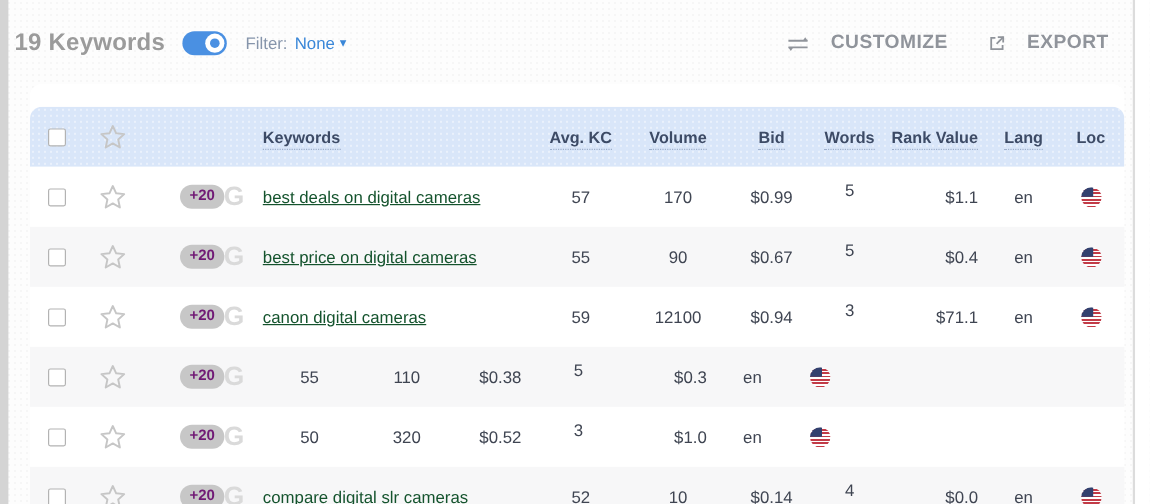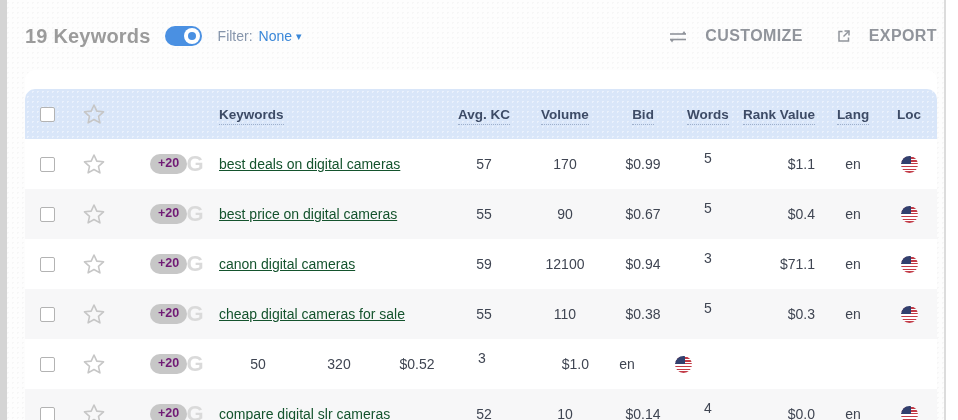--- a/index.html
+++ b/index.html
@@ -10,21 +10,21 @@
     background-image: radial-gradient(rgba(0,0,0,0.028) 1px, transparent 1px);
     background-size: 5px 5px;
     position:relative;
     color:#3f4552;
   }
   .left-strip { position:absolute; left:0; top:0; width:7px; height:420px; background:#d4d4d4; }
   .right-line { position:absolute; left:944px; top:0; width:2px; height:420px; background:#dcdcdc; }
   .right-gap  { position:absolute; left:946px; top:0; width:12px; height:420px; background:#ffffff; }
 
   
-  .topbar { position:absolute; left:25px; top:18px; width:912px; height:36px; display:flex; align-items:center; }
+  .topbar { position:absolute; left:12px; top:18px; width:912px; height:36px; display:flex; align-items:center; }
   .page-title { font-size:20px; font-weight:bold; color:#9b9b9b; letter-spacing:0.2px; }
   .toggle { width:37px; height:20px; border-radius:10px; background:#4a90e2; position:relative; margin-left:14px; cursor:pointer; flex:none; }
   .toggle .knob { position:absolute; right:2px; top:2px; width:16px; height:16px; border-radius:50%; background:#ffffff; }
   .toggle .knob::after { content:""; position:absolute; left:4px; top:4px; width:8px; height:8px; border-radius:50%; background:#4a90e2; }
   .filter-wrap { margin-left:16px; font-size:14px; display:flex; align-items:center; gap:6px; }
   .filter-label { color:#8695ab; }
   .filter-value { color:#3a87d8; cursor:pointer; display:flex; align-items:center; gap:4px; }
   .caret { font-size:11px; line-height:1; color:#3a87d8; }
   .topbar-spacer { flex:1; }
   .tool-btn { display:flex; align-items:center; gap:18px; color:#90949b; font-size:16px; font-weight:bold; letter-spacing:0.4px; cursor:pointer; margin-left:34px; }
@@ -242,23 +242,20 @@
           <polygon points="12,3 14.8,9.1 21.5,9.8 16.5,14.3 17.9,20.9 12,17.5 6.1,20.9 7.5,14.3 2.5,9.8 9.2,9.1"></polygon>
         </svg>
       </span>
     </div>
     <div class="c-badge">
       <span class="badge">+20</span>
     </div>
     <div class="c-g">
       <span class="g-icon">G</span>
     </div>
-    <div class="c-keyword">
-      <span class="kw-link">cheap digital cameras for sale</span>
-    </div>
     <div class="c-avgkc">55</div>
     <div class="c-volume">110</div>
     <div class="c-bid">$0.38</div>
     <div class="c-words"><span class="words-val">5</span></div>
     <div class="c-rank">$0.3</div>
     <div class="c-lang">en</div>
     <div class="c-loc">
       <div class="flag" title="us"></div>
     </div>
   </div>

